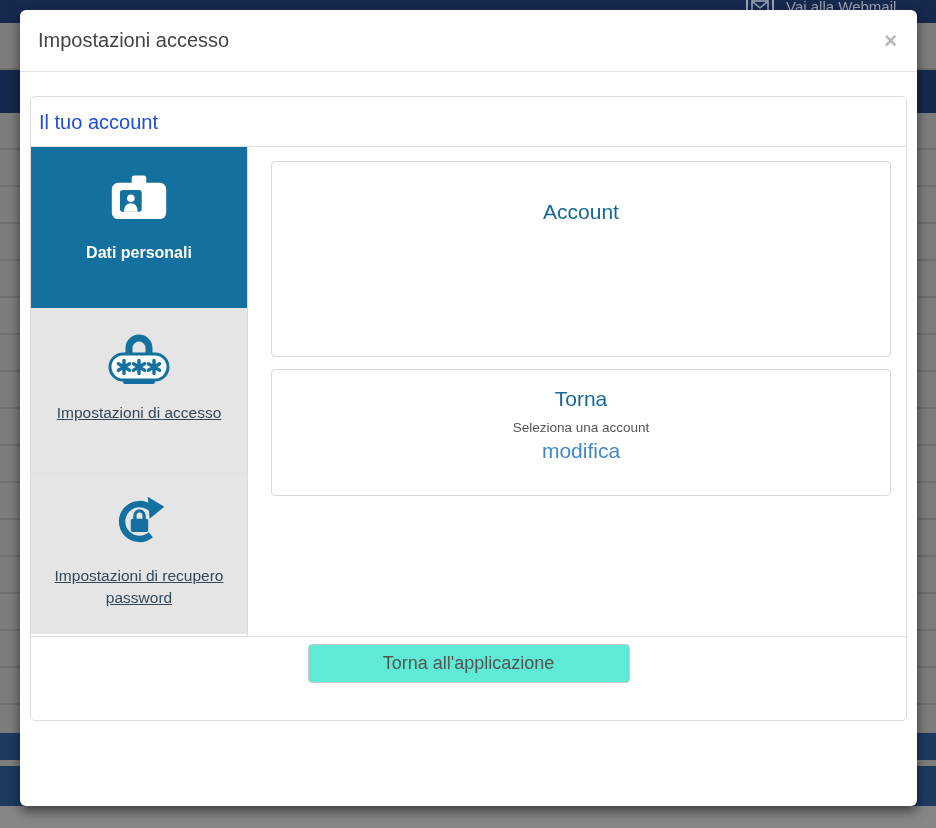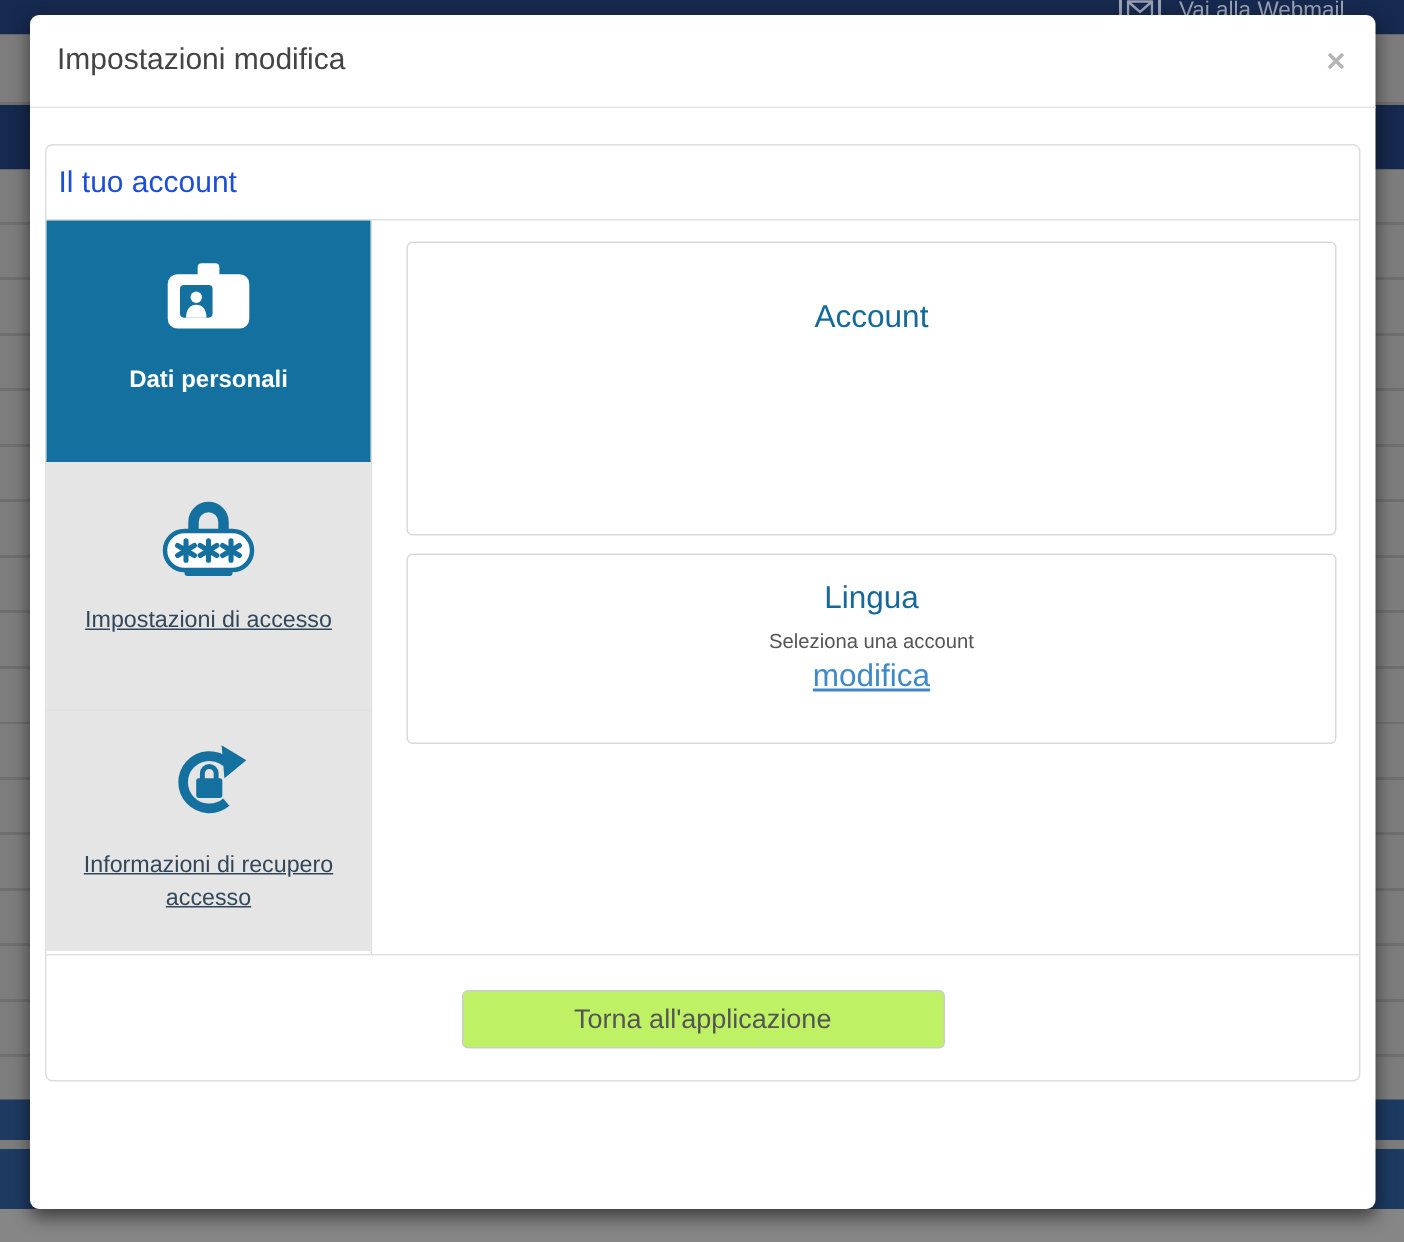--- a/index.html
+++ b/index.html
@@ -57,24 +57,24 @@
     color:#33475b;text-decoration:underline}
   .tab.selected .tab-label{color:#fff;font-weight:bold;font-size:16px;text-decoration:none}
 
   .content{flex:1;padding:14px 15px 0 23px}
   .card{border:1px solid #d9d9d9;border-radius:4px;background:#fff;text-align:center}
   .card-account{height:196px;margin-bottom:12px;padding-top:38px}
   .card-lingua{height:127px;padding-top:17px}
   .card-title{font-size:21px;font-weight:normal;color:var(--heading-blue)}
   .card-subtitle{margin-top:9px;font-size:13.5px;color:#555}
   .card-link{display:inline-block;margin-top:4px;font-size:21px;color:var(--link-blue);
-    text-decoration:underline;cursor:pointer}
+    cursor:pointer}
 
   .panel-footer{height:83px;flex:0 0 83px;display:flex;justify-content:center}
-  .footer-button{margin-top:23px;width:322px;height:39px;background:#bef264;border:1px solid #ccc;
+  .footer-button{margin-top:7px;width:322px;height:39px;background:#5eead4;border:1px solid #ccc;
     border-radius:4px;font-size:18px;color:#555;cursor:pointer;font-family:inherit}
 </style>
 </head>
 <body>
 
 <div class="bg-band bg-top1"></div>
 <div class="bg-band bg-gray1"></div>
 <div class="bg-band bg-top2"></div>
 <div class="bg-band bg-rows"></div>
 <div class="bg-band bg-bot1"></div>
@@ -87,21 +87,21 @@
     <svg width="18" height="13" viewBox="0 0 18 13">
       <rect x="1" y="1" width="16" height="11" fill="none" stroke="#9aa2b4" stroke-width="1.6"></rect>
       <path d="M1 1 L9 8 L17 1" fill="none" stroke="#9aa2b4" stroke-width="1.6"></path>
     </svg>
   </span>
   <span class="label">Vai alla Webmail</span>
 </div>
 
 <div class="modal">
   <div class="modal-header">
-    <div class="modal-title">Impostazioni modifica</div>
+    <div class="modal-title">Impostazioni accesso</div>
     <button class="modal-close">×</button>
   </div>
 
   <div class="panel">
     <div class="panel-header">Il tuo account</div>
 
     <div class="panel-main">
       <div class="sidebar">
 
         <div class="tab tab-1 selected">
@@ -136,30 +136,30 @@
 
         <div class="tab tab-3">
           <span class="icon">
             <svg width="55" height="55" viewBox="0 0 60 60">
               <path d="M42.4 44.4 A19 19 0 1 1 42.4 15.6" fill="none" stroke="currentColor" stroke-width="7"></path>
               <path d="M39 3 L57 14 L41 27 Z" fill="currentColor"></path>
               <path d="M25 28 v-4.5 a5 5 0 0 1 10 0 v4.5" fill="none" stroke="currentColor" stroke-width="3.6"></path>
               <rect x="20.5" y="27" width="19" height="14.5" rx="2" fill="currentColor"></rect>
             </svg>
           </span>
-          <span class="tab-label">Informazioni di recupero accesso</span>
+          <span class="tab-label">Impostazioni di recupero password</span>
         </div>
       </div>
 
       <div class="content">
         <div class="card card-account">
           <div class="card-title">Account</div>
         </div>
         <div class="card card-lingua">
-          <div class="card-title">Lingua</div>
+          <div class="card-title">Torna</div>
           <div class="card-subtitle">Seleziona una account</div>
           <a class="card-link">modifica</a>
         </div>
       </div>
     </div>
 
     <div class="panel-footer">
       <button class="footer-button">Torna all'applicazione</button>
     </div>
   </div>

